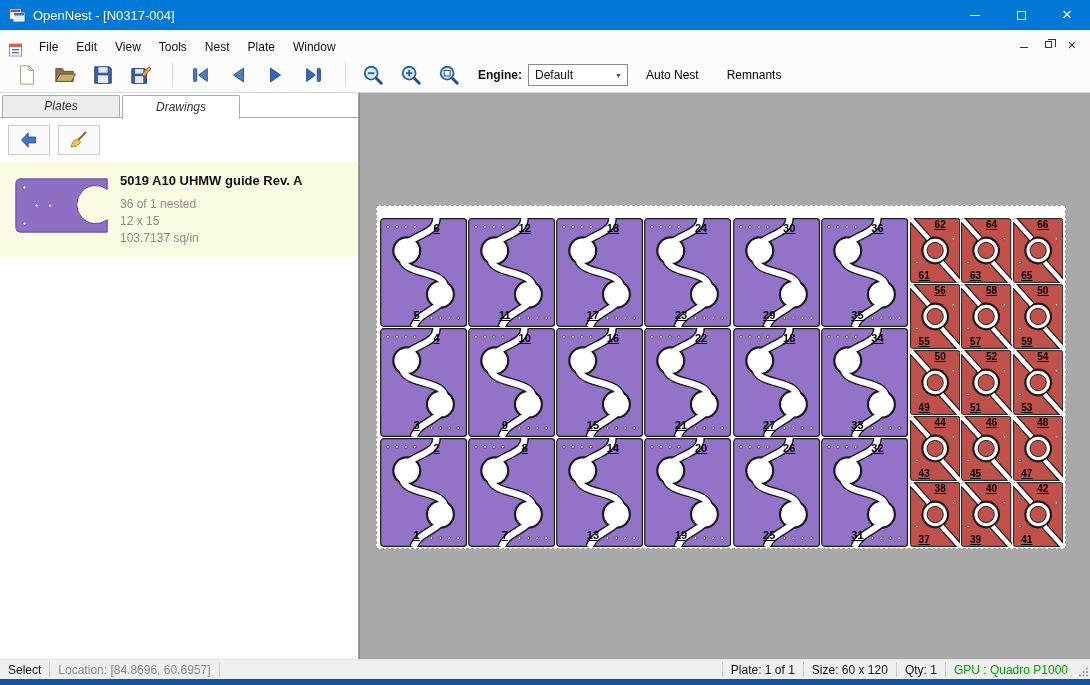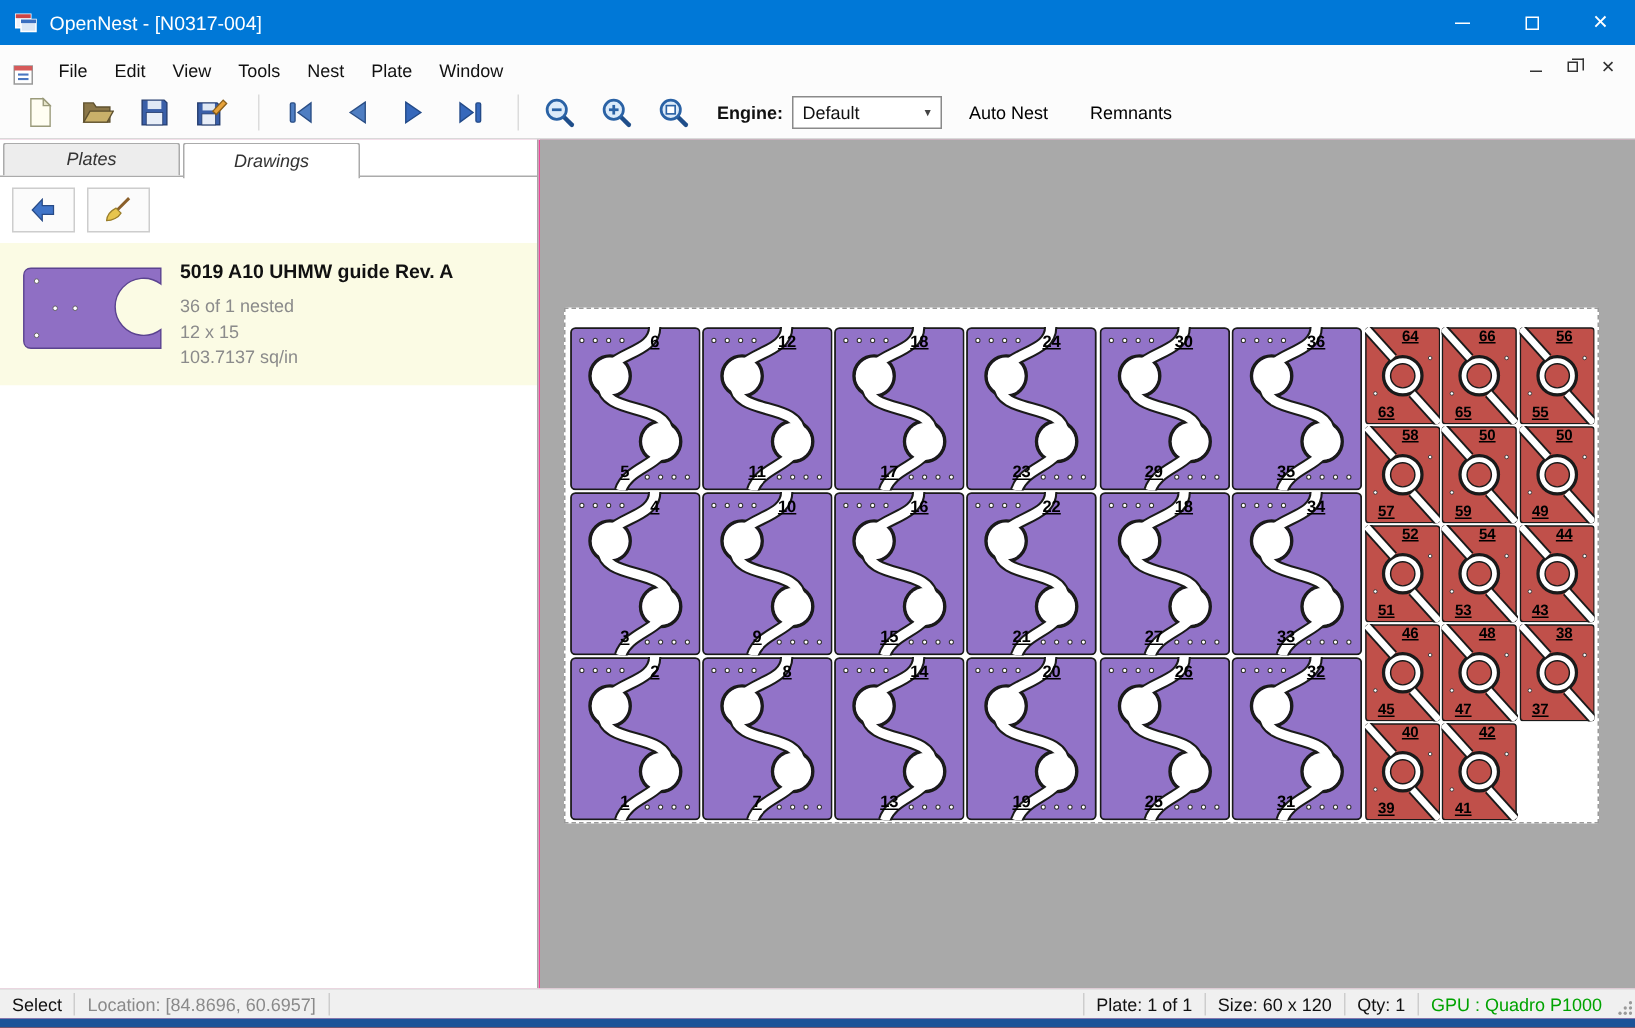--- a/index.html
+++ b/index.html
@@ -659,20 +659,35 @@
    <rect x="0.6" y="0.6" width="49.8" height="64.8" rx="2" fill="#c0504a" stroke="#1a1a1a" stroke-width="1"></rect>
    <path d="M1,1 L19,21" stroke="#1a1a1a" stroke-width="7" fill="none"></path>
    <path d="M32,45 L50,65" stroke="#1a1a1a" stroke-width="7" fill="none"></path>
    <circle cx="25.5" cy="33" r="13" fill="#ffffff" stroke="#1a1a1a" stroke-width="2.2"></circle>
    <path d="M1,1 L19,21" stroke="#ffffff" stroke-width="4.4"></path>
    <path d="M32,45 L50,65" stroke="#ffffff" stroke-width="4.4"></path>
    <circle cx="25.5" cy="33" r="8.2" fill="#c0504a" stroke="#1a1a1a" stroke-width="1"></circle>
    <circle cx="7" cy="45" r="1.2" fill="#fff" stroke="#333" stroke-width="0.6"></circle>
    <circle cx="44" cy="21" r="1.2" fill="#fff" stroke="#333" stroke-width="0.6"></circle>
  </svg>
+            <div class="num num-top">62</div>
+            <div class="num num-bot">61</div>
+          </div>
+          <div class="cell red">
+            <svg viewBox="0 0 51 66" preserveAspectRatio="none">
+   <rect x="0.6" y="0.6" width="49.8" height="64.8" rx="2" fill="#c0504a" stroke="#1a1a1a" stroke-width="1"></rect>
+   <path d="M1,1 L19,21" stroke="#1a1a1a" stroke-width="7" fill="none"></path>
+   <path d="M32,45 L50,65" stroke="#1a1a1a" stroke-width="7" fill="none"></path>
+   <circle cx="25.5" cy="33" r="13" fill="#ffffff" stroke="#1a1a1a" stroke-width="2.2"></circle>
+   <path d="M1,1 L19,21" stroke="#ffffff" stroke-width="4.4"></path>
+   <path d="M32,45 L50,65" stroke="#ffffff" stroke-width="4.4"></path>
+   <circle cx="25.5" cy="33" r="8.2" fill="#c0504a" stroke="#1a1a1a" stroke-width="1"></circle>
+   <circle cx="7" cy="45" r="1.2" fill="#fff" stroke="#333" stroke-width="0.6"></circle>
+   <circle cx="44" cy="21" r="1.2" fill="#fff" stroke="#333" stroke-width="0.6"></circle>
+ </svg>
             <div class="num num-top">64</div>
             <div class="num num-bot">63</div>
           </div>
           <div class="cell red">
             <svg viewBox="0 0 51 66" preserveAspectRatio="none">
    <rect x="0.6" y="0.6" width="49.8" height="64.8" rx="2" fill="#c0504a" stroke="#1a1a1a" stroke-width="1"></rect>
    <path d="M1,1 L19,21" stroke="#1a1a1a" stroke-width="7" fill="none"></path>
    <path d="M32,45 L50,65" stroke="#1a1a1a" stroke-width="7" fill="none"></path>
    <circle cx="25.5" cy="33" r="13" fill="#ffffff" stroke="#1a1a1a" stroke-width="2.2"></circle>
    <path d="M1,1 L19,21" stroke="#ffffff" stroke-width="4.4"></path>

